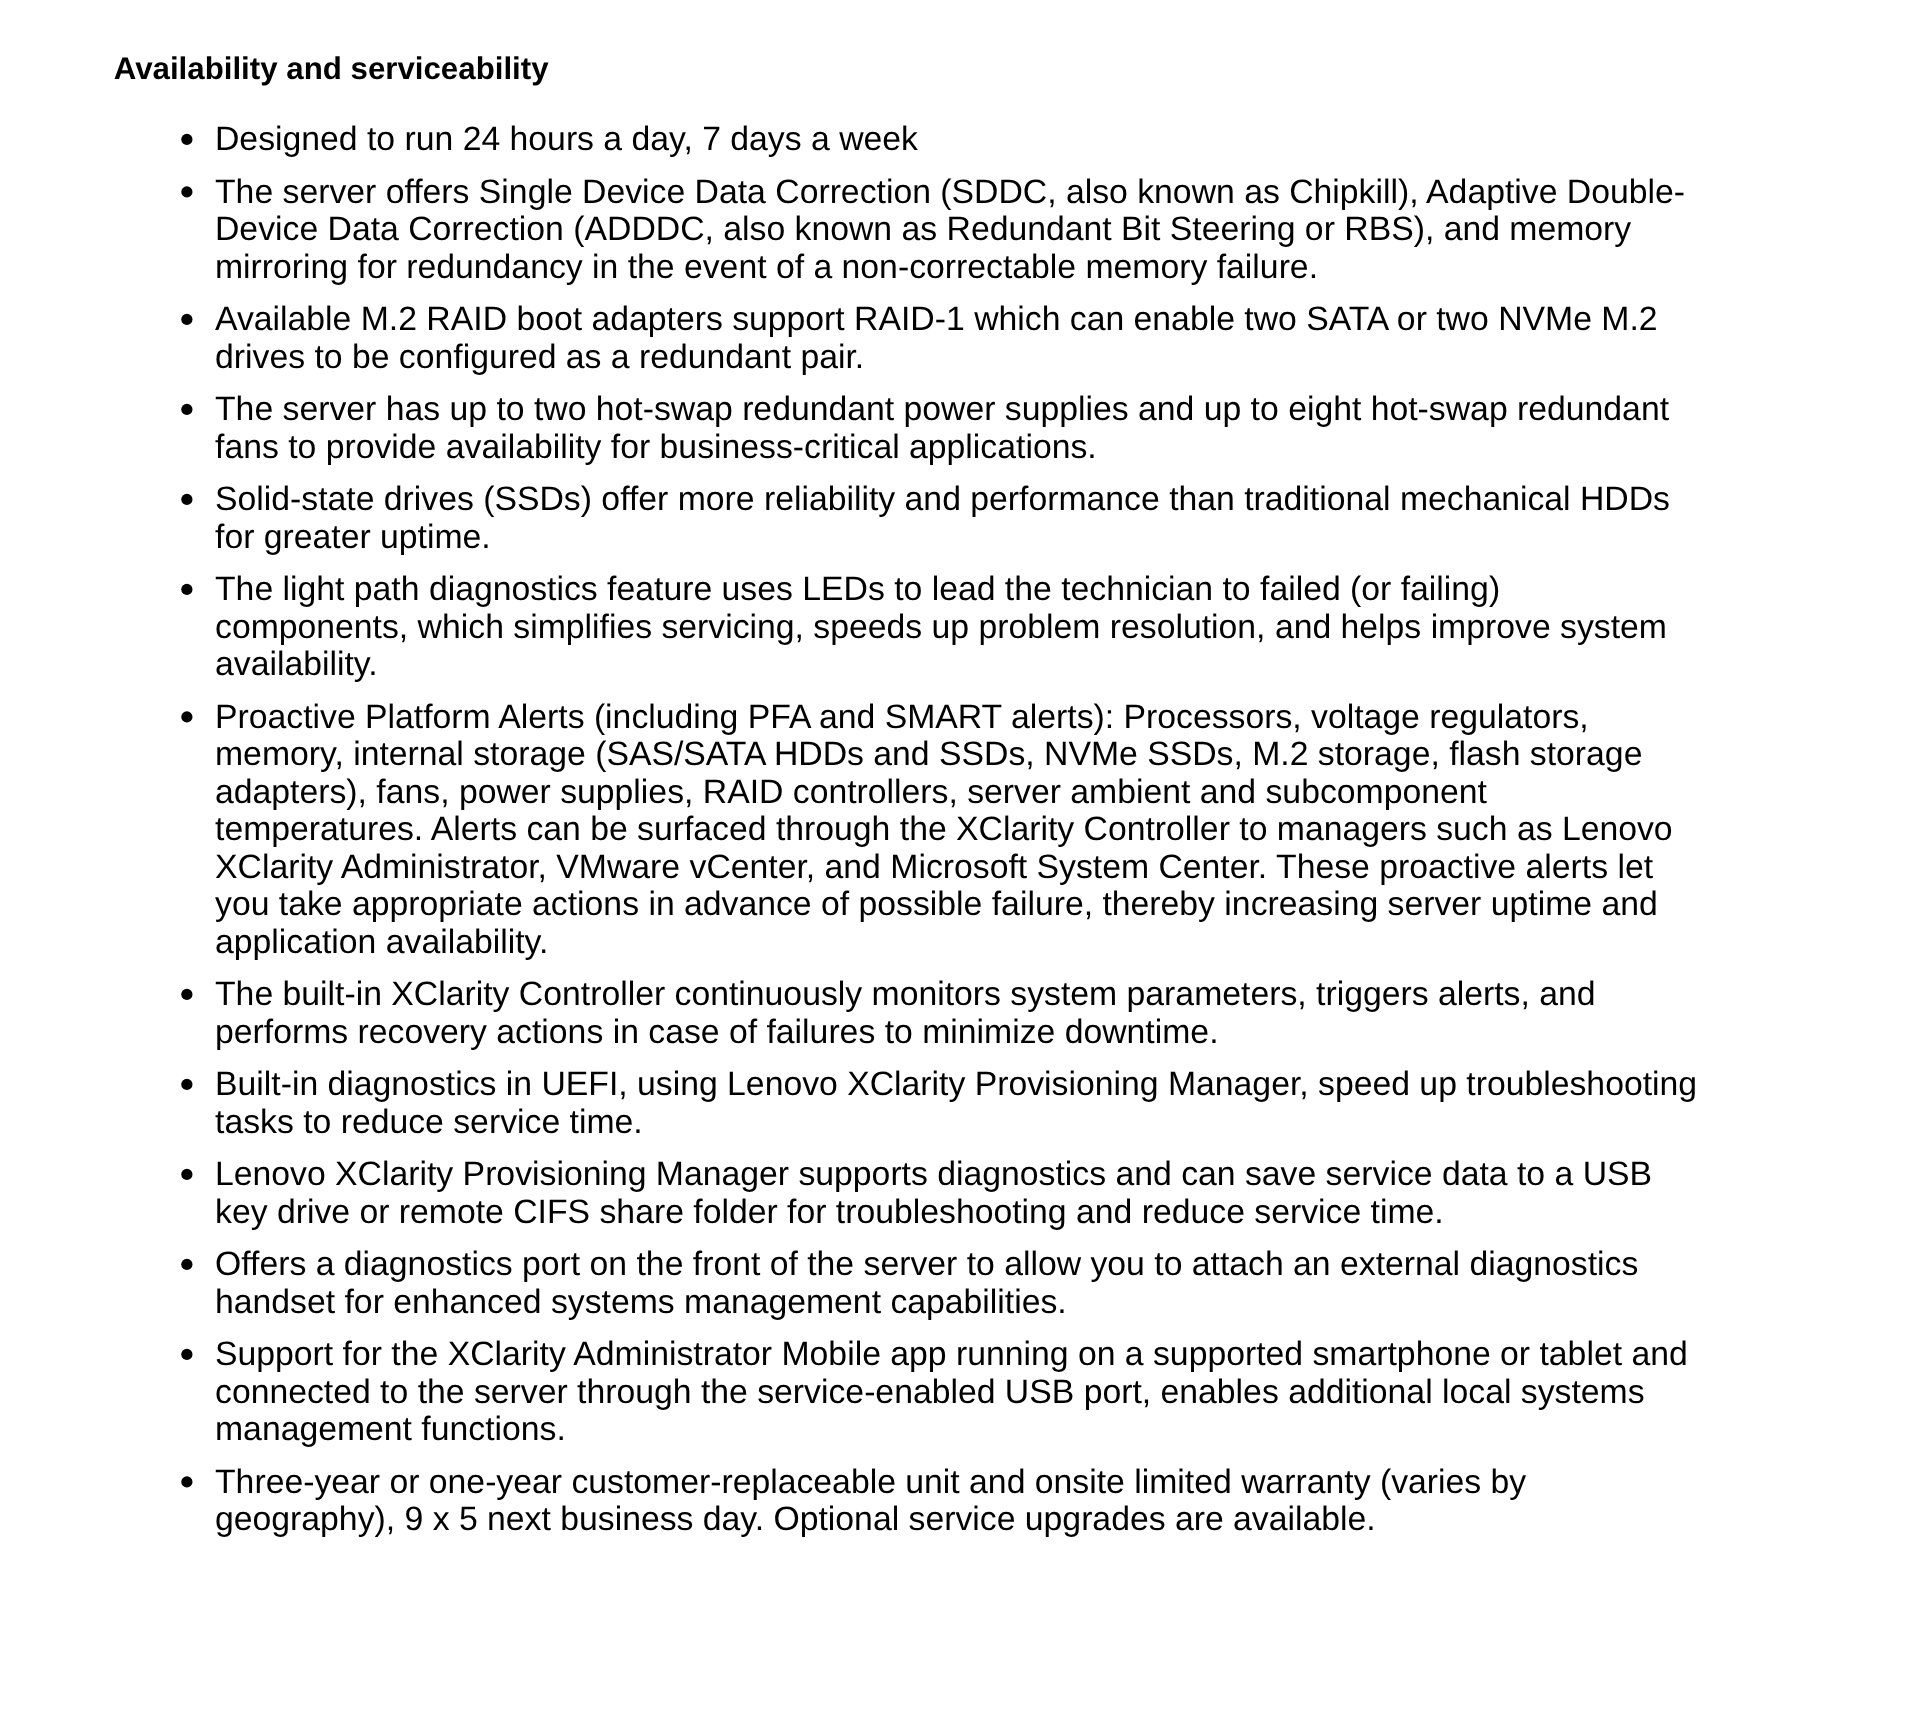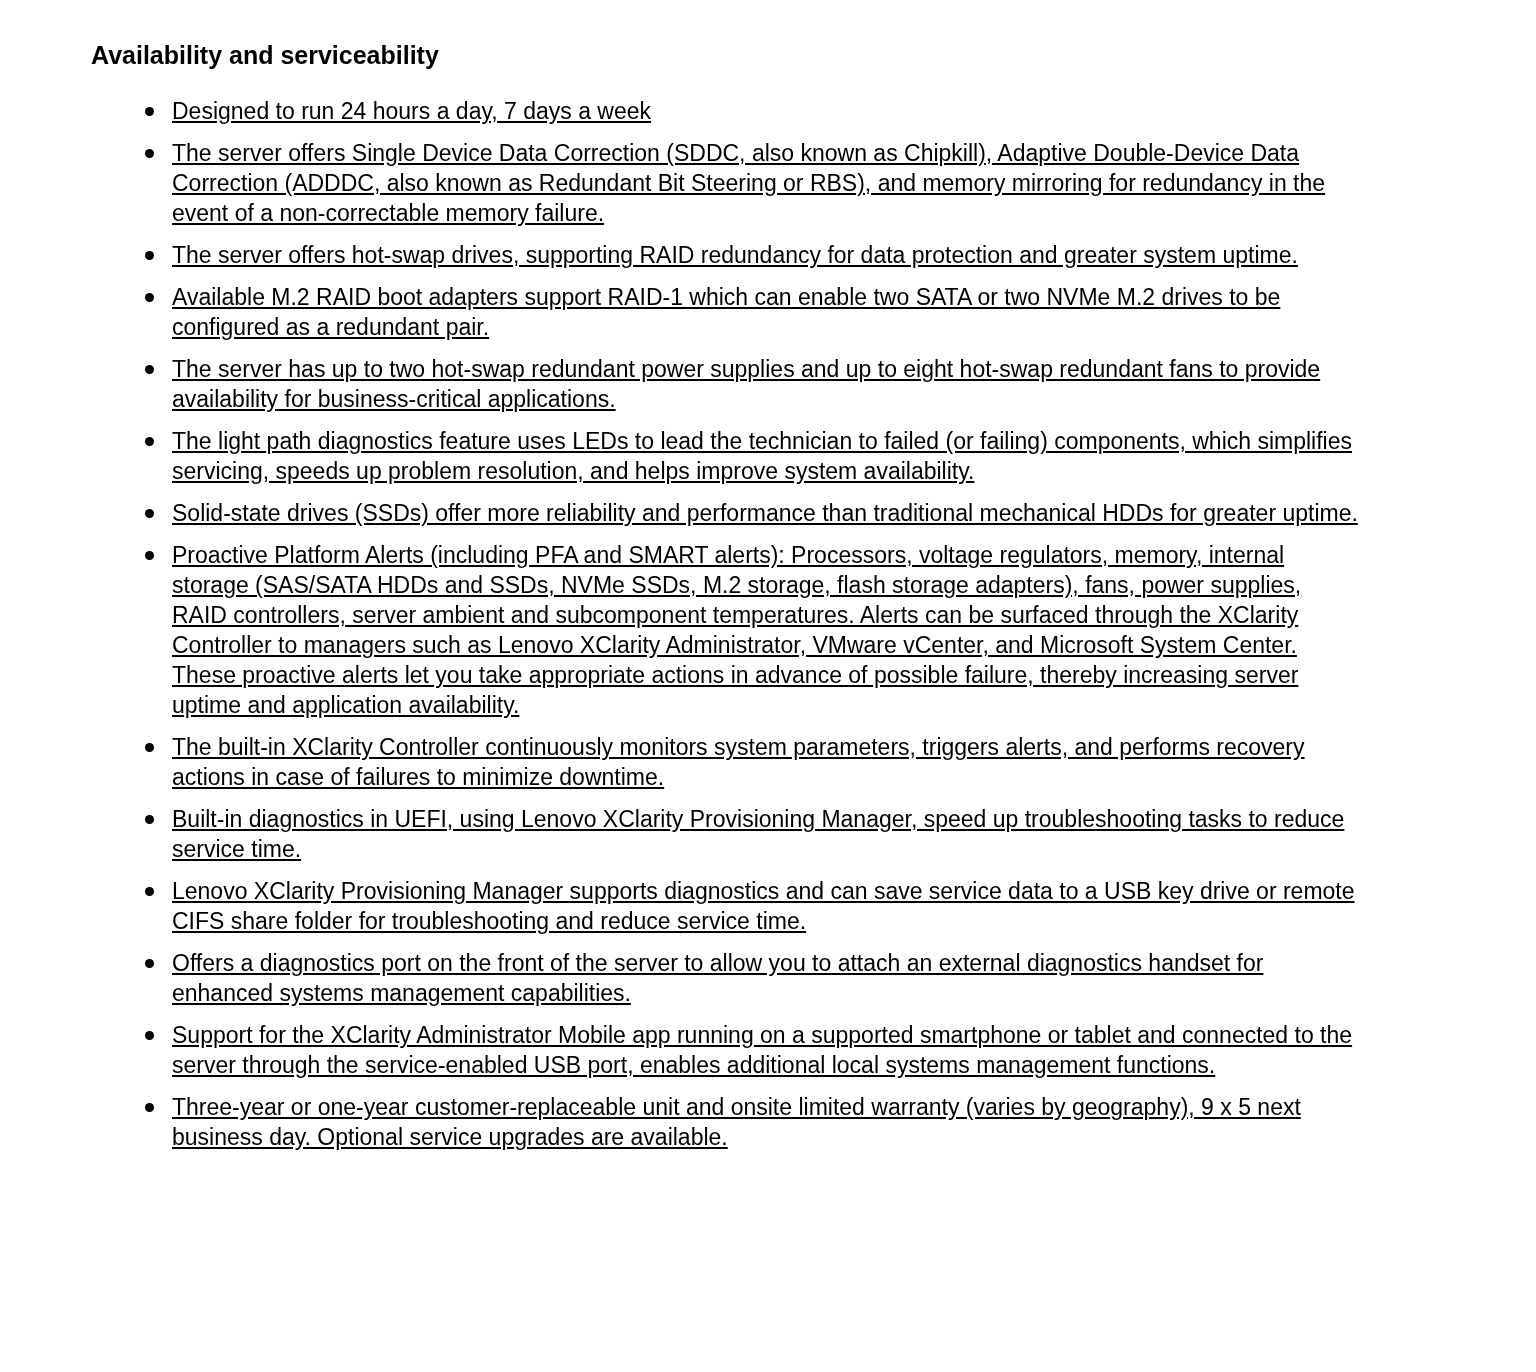--- a/index.html
+++ b/index.html
@@ -31,26 +31,25 @@
     max-width: 1190px;
   }
   ul.feature-list {
     list-style: none;
     margin: 0;
     padding: 0;
   }
   ul.feature-list > li {
     position: relative;
     padding-left: 81px;
-    font-size: 23px;
+    font-size: 27px;
     line-height: 30px;
     margin-bottom: 12px;
     max-width: 1271px; 
     box-sizing: border-box;
-    text-decoration: underline;
   }
   ul.feature-list > li::before {
     content: "";
     position: absolute;
     left: 54px;
     top: 11px;
     width: 9px;
     height: 9px;
     border-radius: 50%;
     background: #000000;
@@ -59,25 +58,24 @@
 </head>
 <body>
 
 <div class="page">
   <h1 class="section-heading">Availability and serviceability</h1>
 
 
   <ul class="feature-list">
       <li>Designed to run 24 hours a day, 7 days a week</li>
       <li>The server offers Single Device Data Correction (SDDC, also known as Chipkill), Adaptive Double-Device Data Correction (ADDDC, also known as Redundant Bit Steering or RBS), and memory mirroring for redundancy in the event of a non-correctable memory failure.</li>
-      <li>The server offers hot-swap drives, supporting RAID redundancy for data protection and greater system uptime.</li>
       <li>Available M.2 RAID boot adapters support RAID-1 which can enable two SATA or two NVMe M.2 drives to be configured as a redundant pair.</li>
       <li>The server has up to two hot-swap redundant power supplies and up to eight hot-swap redundant fans to provide availability for business-critical applications.</li>
+      <li>Solid-state drives (SSDs) offer more reliability and performance than traditional mechanical HDDs for greater uptime.</li>
       <li>The light path diagnostics feature uses LEDs to lead the technician to failed (or failing) components, which simplifies servicing, speeds up problem resolution, and helps improve system availability.</li>
-      <li>Solid-state drives (SSDs) offer more reliability and performance than traditional mechanical HDDs for greater uptime.</li>
       <li>Proactive Platform Alerts (including PFA and SMART alerts): Processors, voltage regulators, memory, internal storage (SAS/SATA HDDs and SSDs, NVMe SSDs, M.2 storage, flash storage adapters), fans, power supplies, RAID controllers, server ambient and subcomponent temperatures. Alerts can be surfaced through the XClarity Controller to managers such as Lenovo XClarity Administrator, VMware vCenter, and Microsoft System Center. These proactive alerts let you take appropriate actions in advance of possible failure, thereby increasing server uptime and application availability.</li>
       <li>The built-in XClarity Controller continuously monitors system parameters, triggers alerts, and performs recovery actions in case of failures to minimize downtime.</li>
       <li>Built-in diagnostics in UEFI, using Lenovo XClarity Provisioning Manager, speed up troubleshooting tasks to reduce service time.</li>
       <li>Lenovo XClarity Provisioning Manager supports diagnostics and can save service data to a USB key drive or remote CIFS share folder for troubleshooting and reduce service time.</li>
       <li>Offers a diagnostics port on the front of the server to allow you to attach an external diagnostics handset for enhanced systems management capabilities.</li>
       <li>Support for the XClarity Administrator Mobile app running on a supported smartphone or tablet and connected to the server through the service-enabled USB port, enables additional local systems management functions.</li>
       <li>Three-year or one-year customer-replaceable unit and onsite limited warranty (varies by geography), 9 x 5 next business day. Optional service upgrades are available.</li>
     </ul>
 </div>
 

